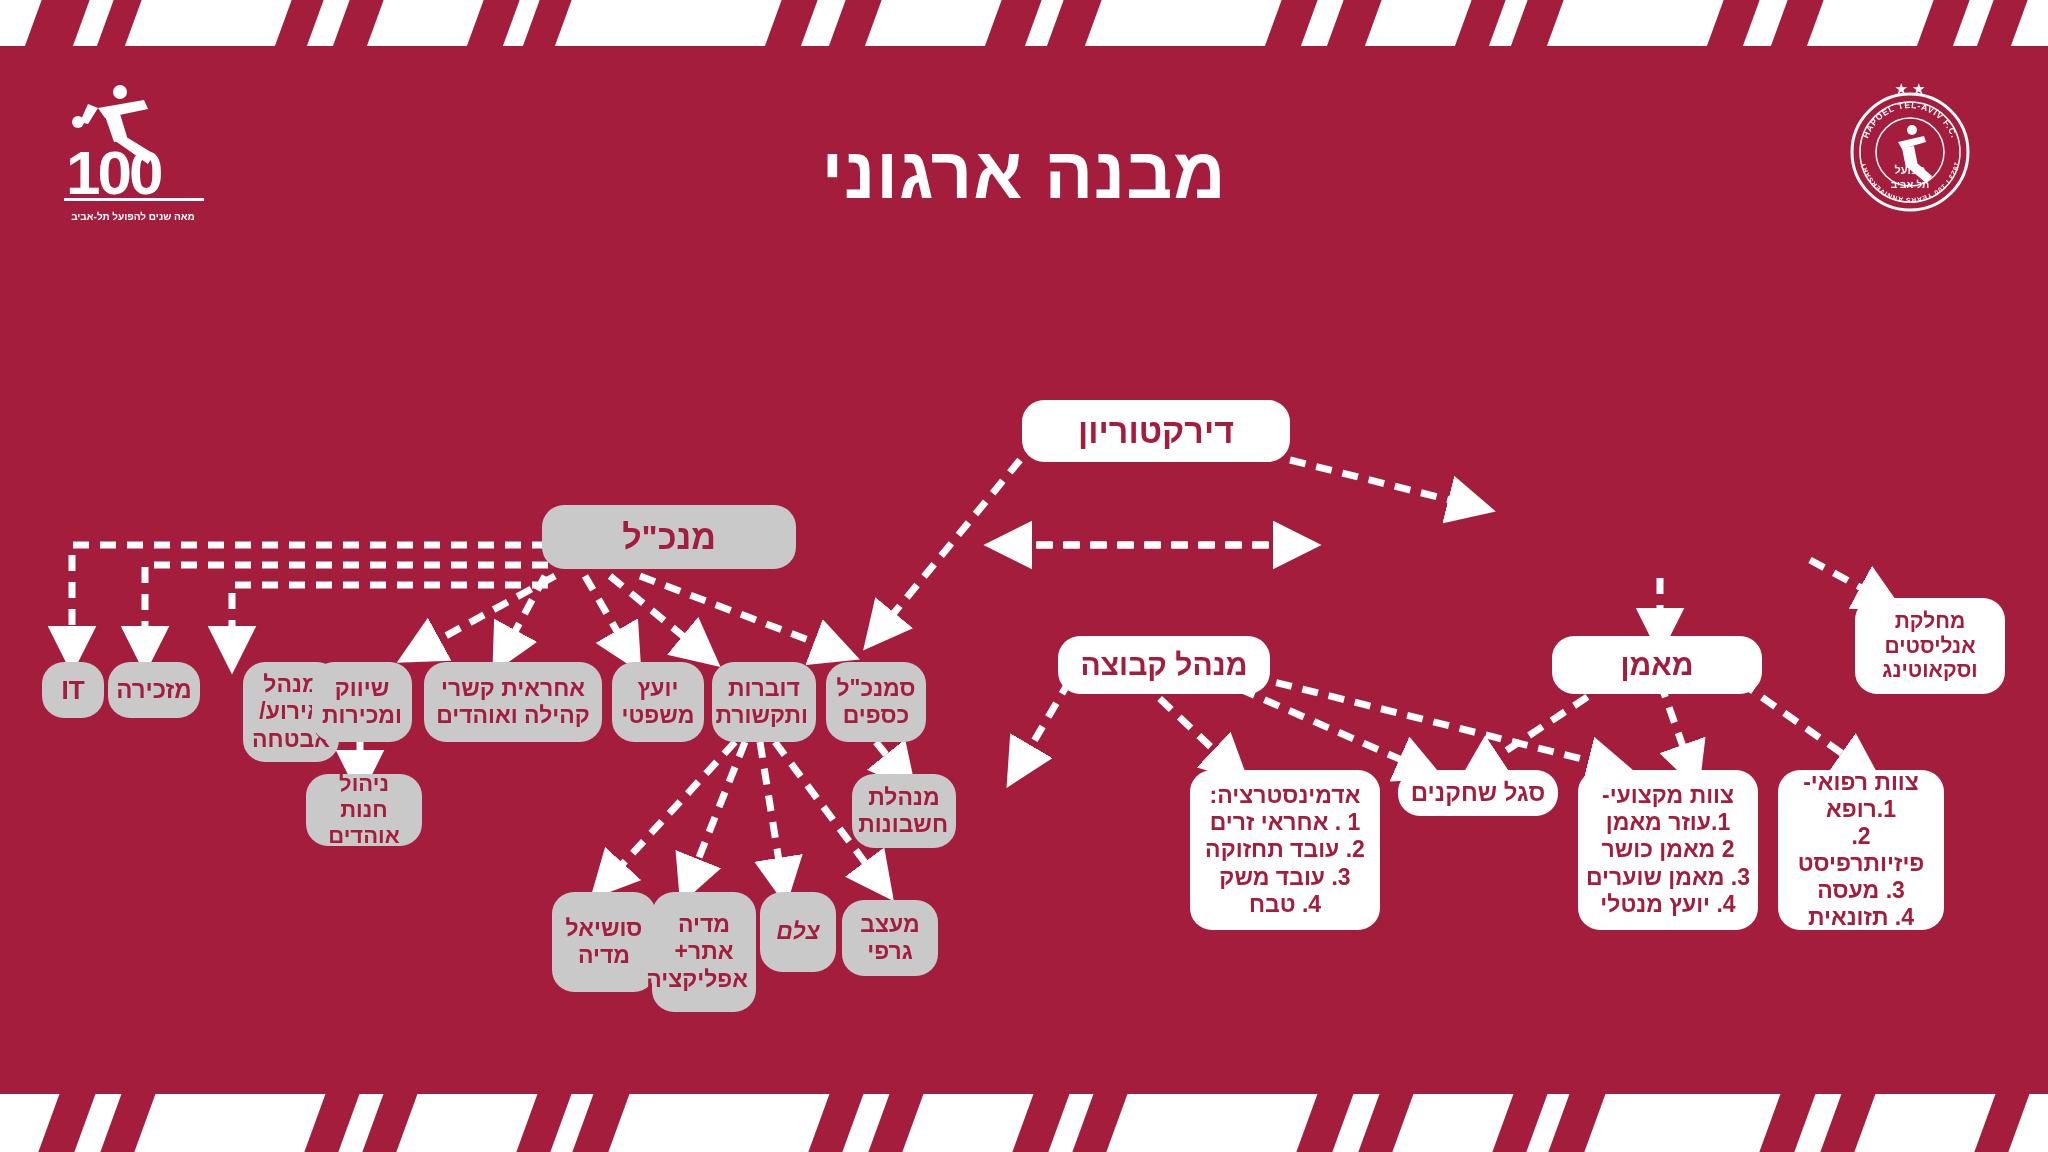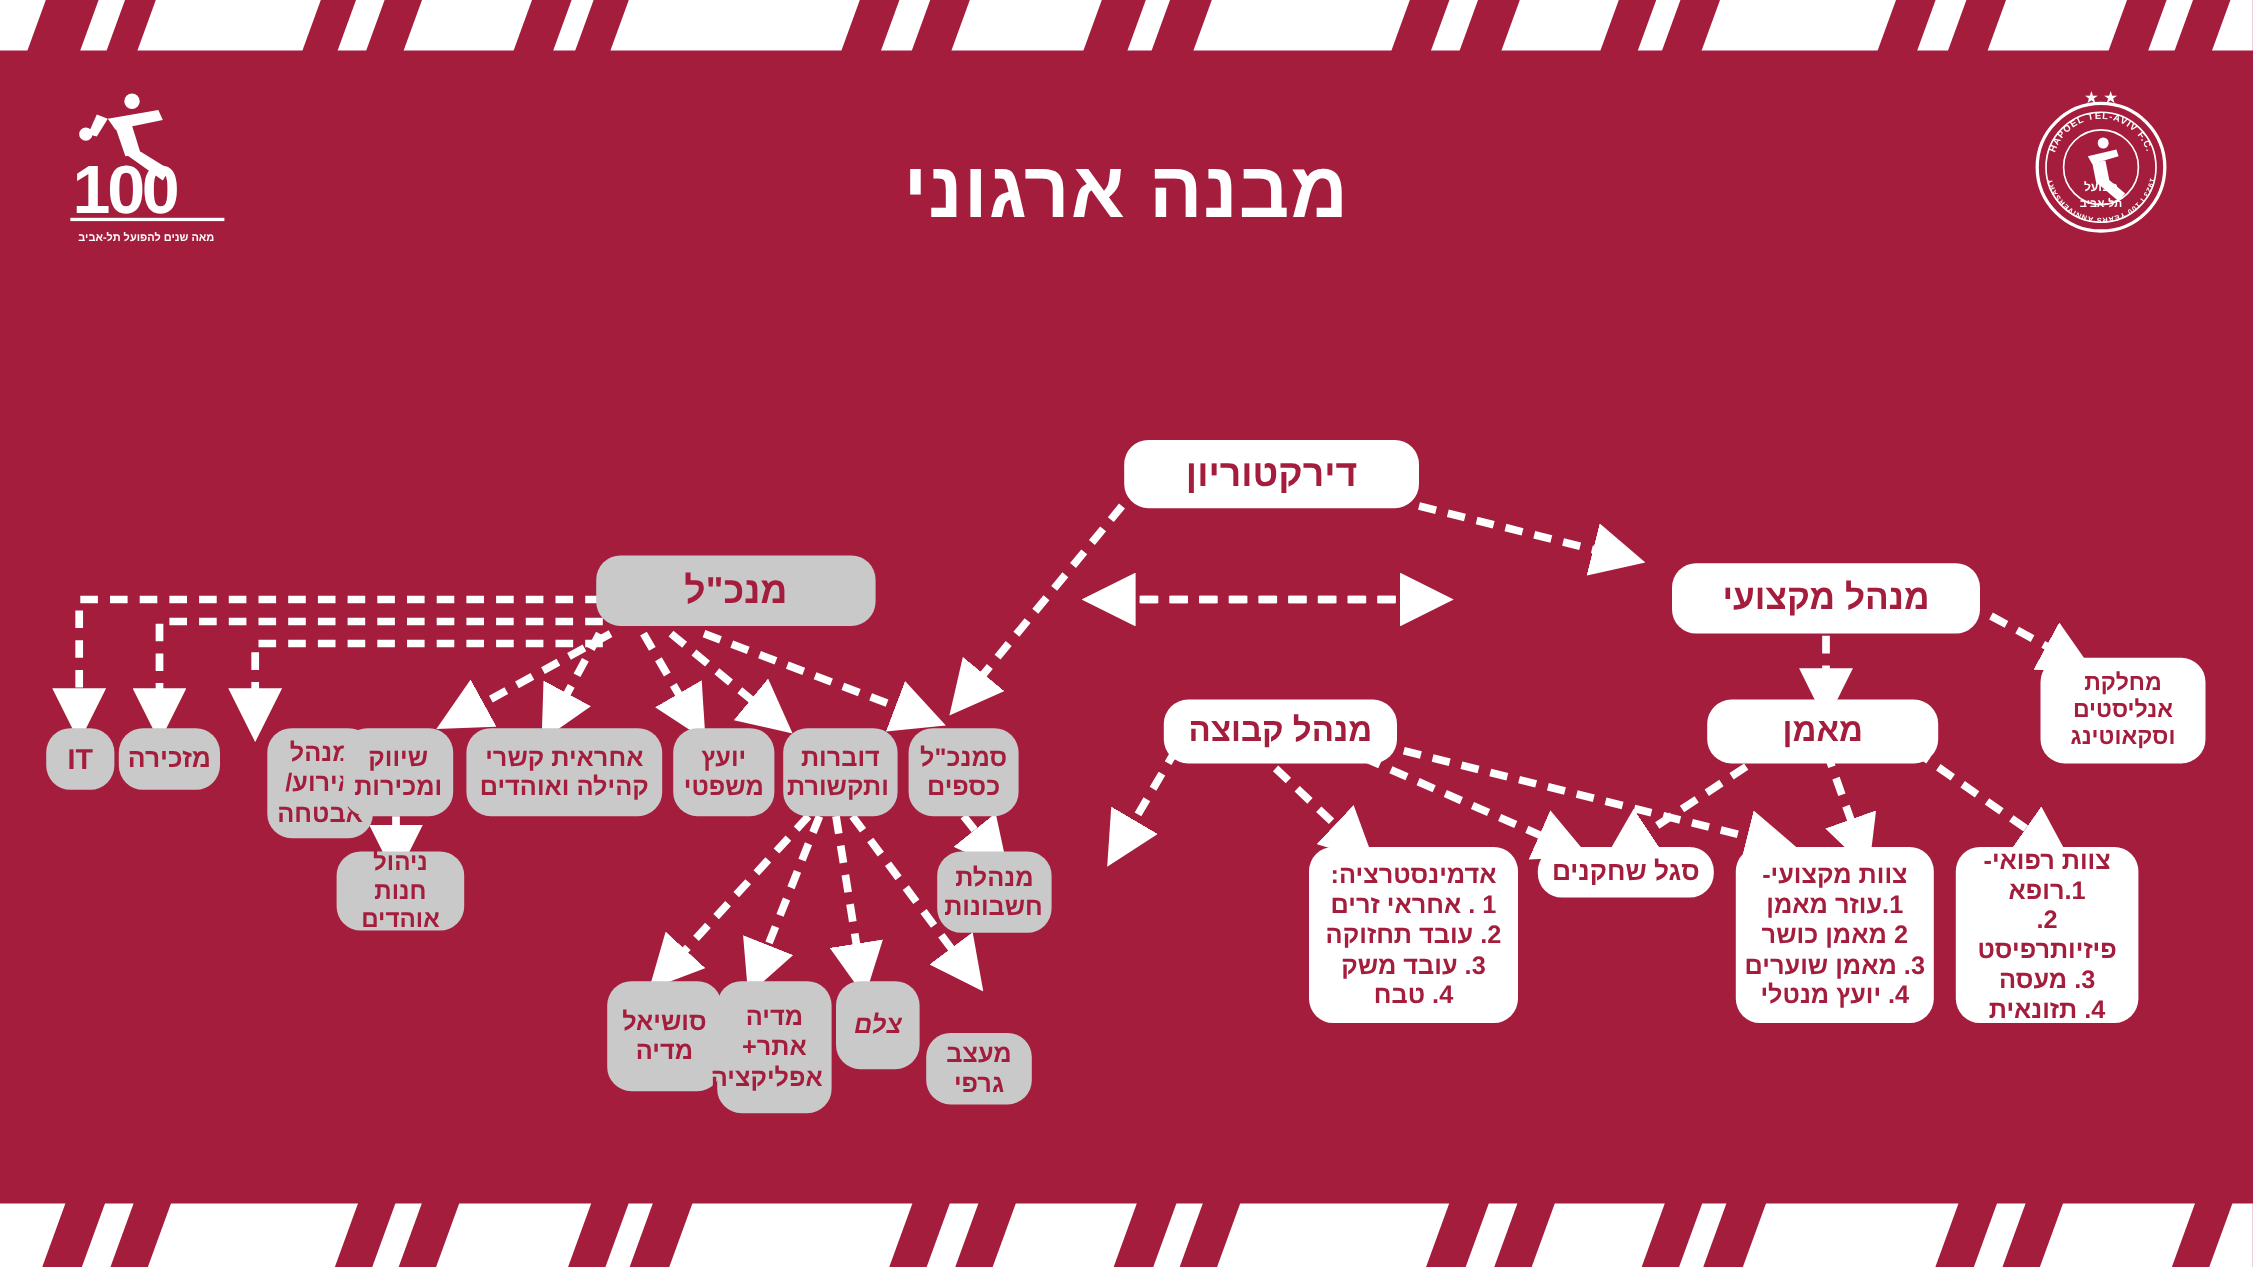--- a/index.html
+++ b/index.html
@@ -201,23 +201,20 @@
   </svg>
 
   <div class="node white" style="left:1022px;top:400px;width:268px;height:62px;font-size:34px;">
     <span class="txt">דירקטוריון</span>
   </div>
 
   <div class="node gray" style="left:542px;top:505px;width:254px;height:64px;font-size:34px;">
     <span class="txt">מנכ"ל</span>
   </div>
 
-  <div class="node white" style="left:1520px;top:512px;width:280px;height:64px;font-size:32px;">
-    <span class="txt">מנהל מקצועי</span>
-  </div>
 
   <div class="node white" style="left:1058px;top:636px;width:212px;height:58px;font-size:30px;">
     <span class="txt">מנהל קבוצה</span>
   </div>
 
   <div class="node white" style="left:1552px;top:636px;width:210px;height:58px;font-size:30px;">
     <span class="txt">מאמן</span>
   </div>
 
   <div class="node white" style="left:1855px;top:598px;width:150px;height:96px;font-size:21px;">
@@ -283,21 +280,21 @@
   <div class="node gray" style="left:652px;top:892px;width:104px;height:120px;font-size:23px;">
     <span class="txt">מדיה
 אתר+
 אפליקציה</span>
   </div>
 
   <div class="node gray" style="left:760px;top:892px;width:76px;height:80px;font-size:23px;font-style:italic;">
     <span class="txt">צלם</span>
   </div>
 
-  <div class="node gray" style="left:842px;top:939px;width:96px;height:65px;font-size:23px;">
+  <div class="node gray" style="left:842px;top:900px;width:96px;height:76px;font-size:23px;">
     <span class="txt">מעצב
 גרפי</span>
   </div>
 
 
   <div class="node white" style="left:1190px;top:770px;width:190px;height:160px;font-size:23px;">
     <span class="txt">אדמינסטרציה:
 1 . אחראי זרים
 2. עובד תחזוקה
 3. עובד משק

